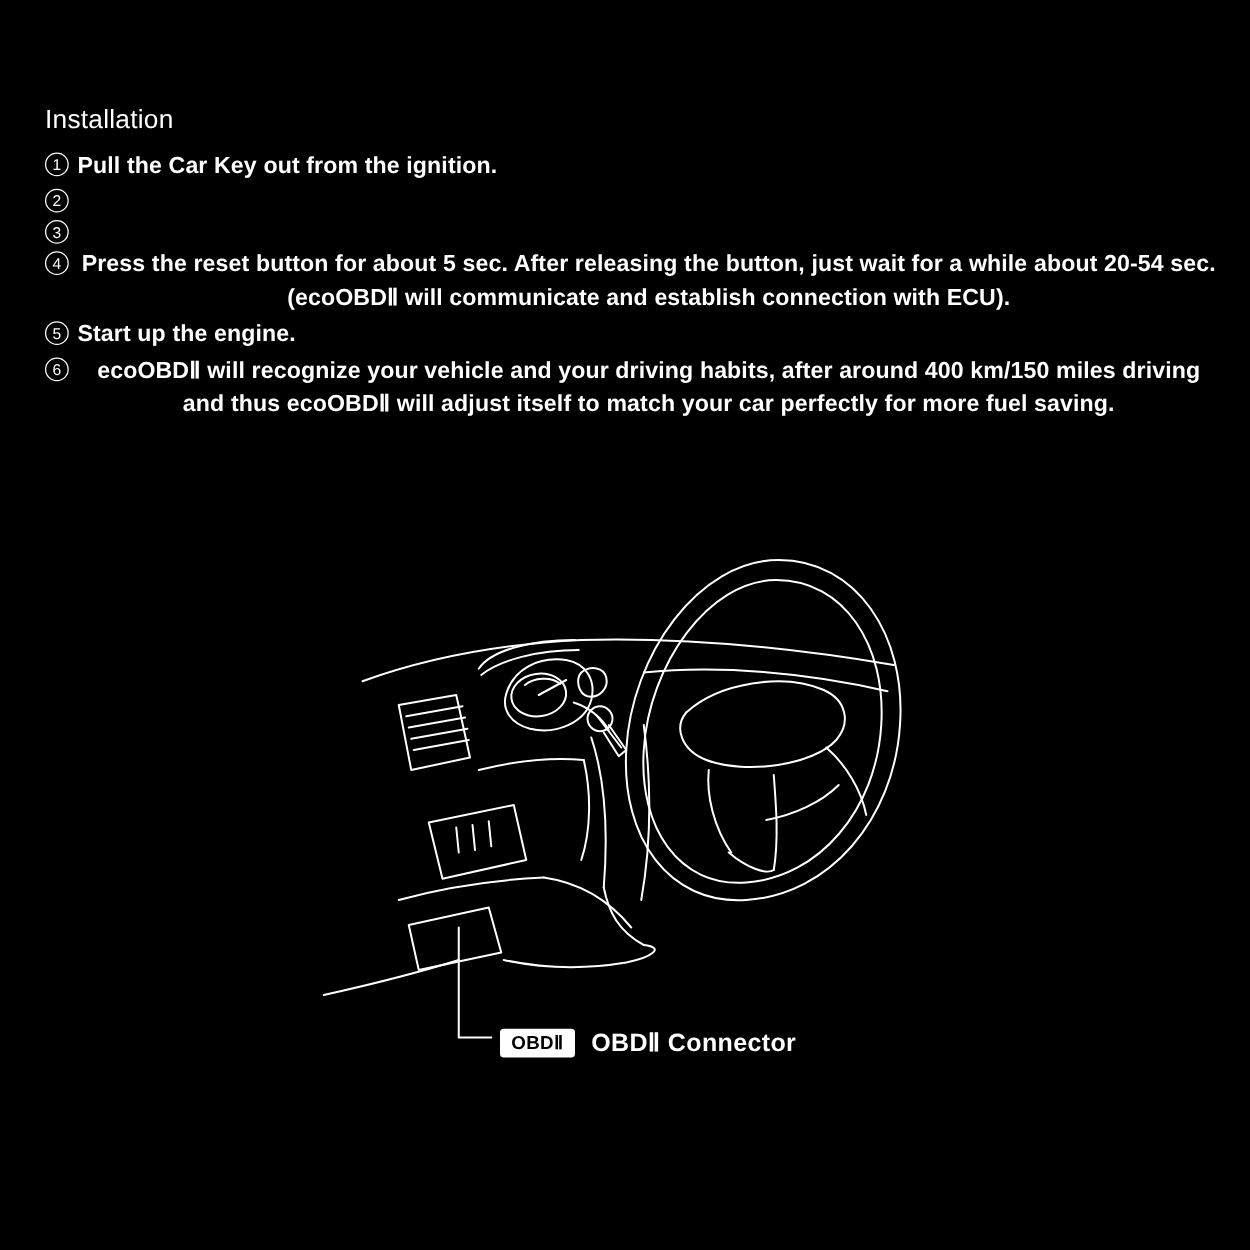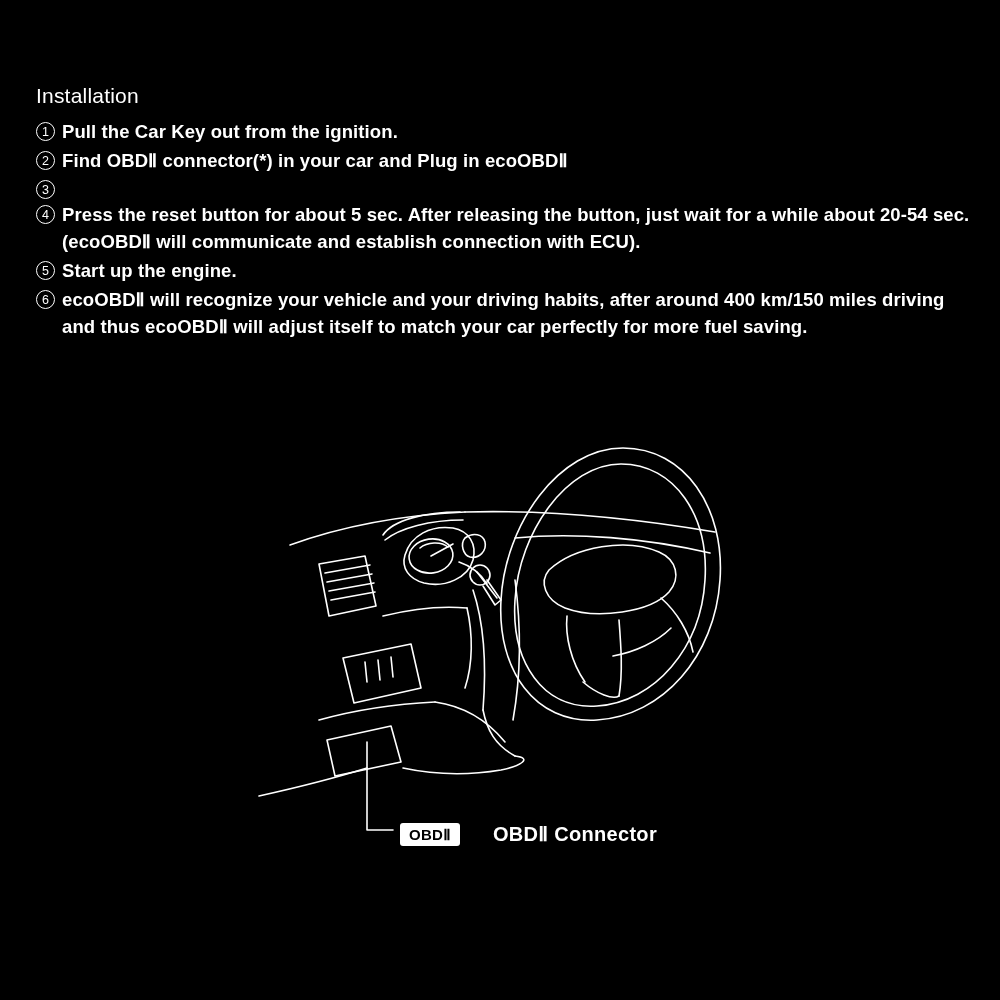--- a/index.html
+++ b/index.html
@@ -49,20 +49,21 @@
     text-align: center;
     color: #ffffff;
     box-sizing: border-box;
   }
   .step-text {
     font-size: 18.5px;
     line-height: 27px;
     font-weight: bold;
     letter-spacing: 0.1px;
     color: #ffffff;
+    text-align: center;
   }
 
   
   #illustration {
     position: absolute;
     left: 215px;
     top: 420px;
     width: 560px;
     height: 470px;
   }
@@ -83,21 +84,20 @@
     background: #ffffff;
     color: #000000;
     font-size: 15px;
     font-weight: bold;
     padding: 3px 9px 3px 9px;
     border-radius: 3px;
     letter-spacing: 0.3px;
     line-height: 17px;
   }
   #obd-caption {
-    margin-left: 20px;
     font-size: 20px;
     font-weight: bold;
     letter-spacing: 0.3px;
     color: #ffffff;
     text-align: right;
   }
 </style>
 </head>
 <body>
 
@@ -106,21 +106,20 @@
   <div id="instructions">
     <div id="inst-title">Installation</div>
 
     <div class="step">
       <div class="step-num">1</div>
       <div class="step-text">Pull the Car Key out from the ignition.</div>
     </div>
 
     <div class="step">
       <div class="step-num">2</div>
-      <div class="step-text">Find OBDⅡ connector(*) in your car and Plug in ecoOBDⅡ</div>
     </div>
 
     <div class="step">
       <div class="step-num">3</div>
     </div>
 
     <div class="step">
       <div class="step-num">4</div>
       <div class="step-text">Press the reset button for about 5 sec. After releasing the button,  just wait for a while about 20-54 sec.  (ecoOBDⅡ will communicate and establish connection with ECU).</div>
     </div>

